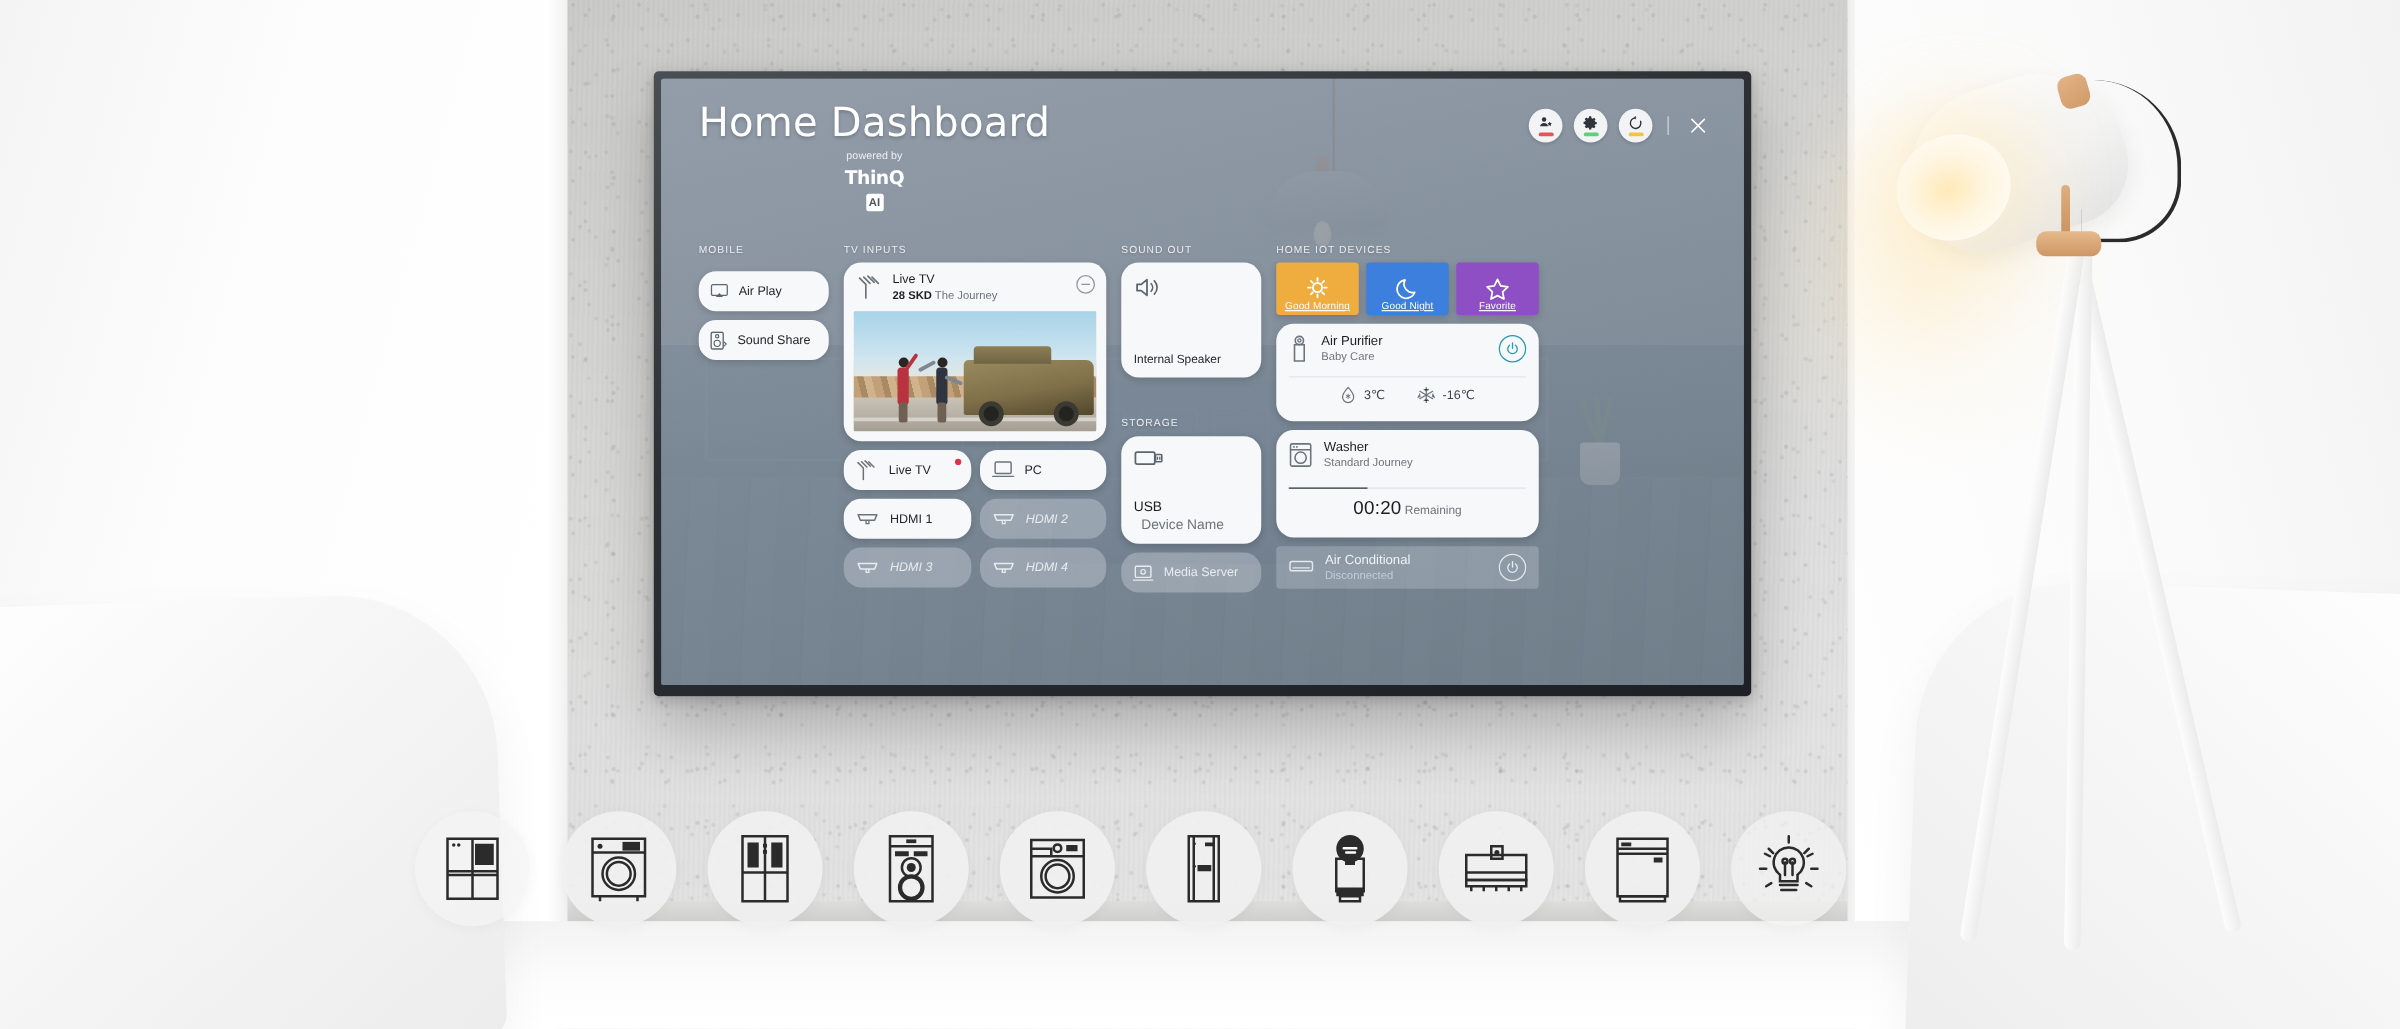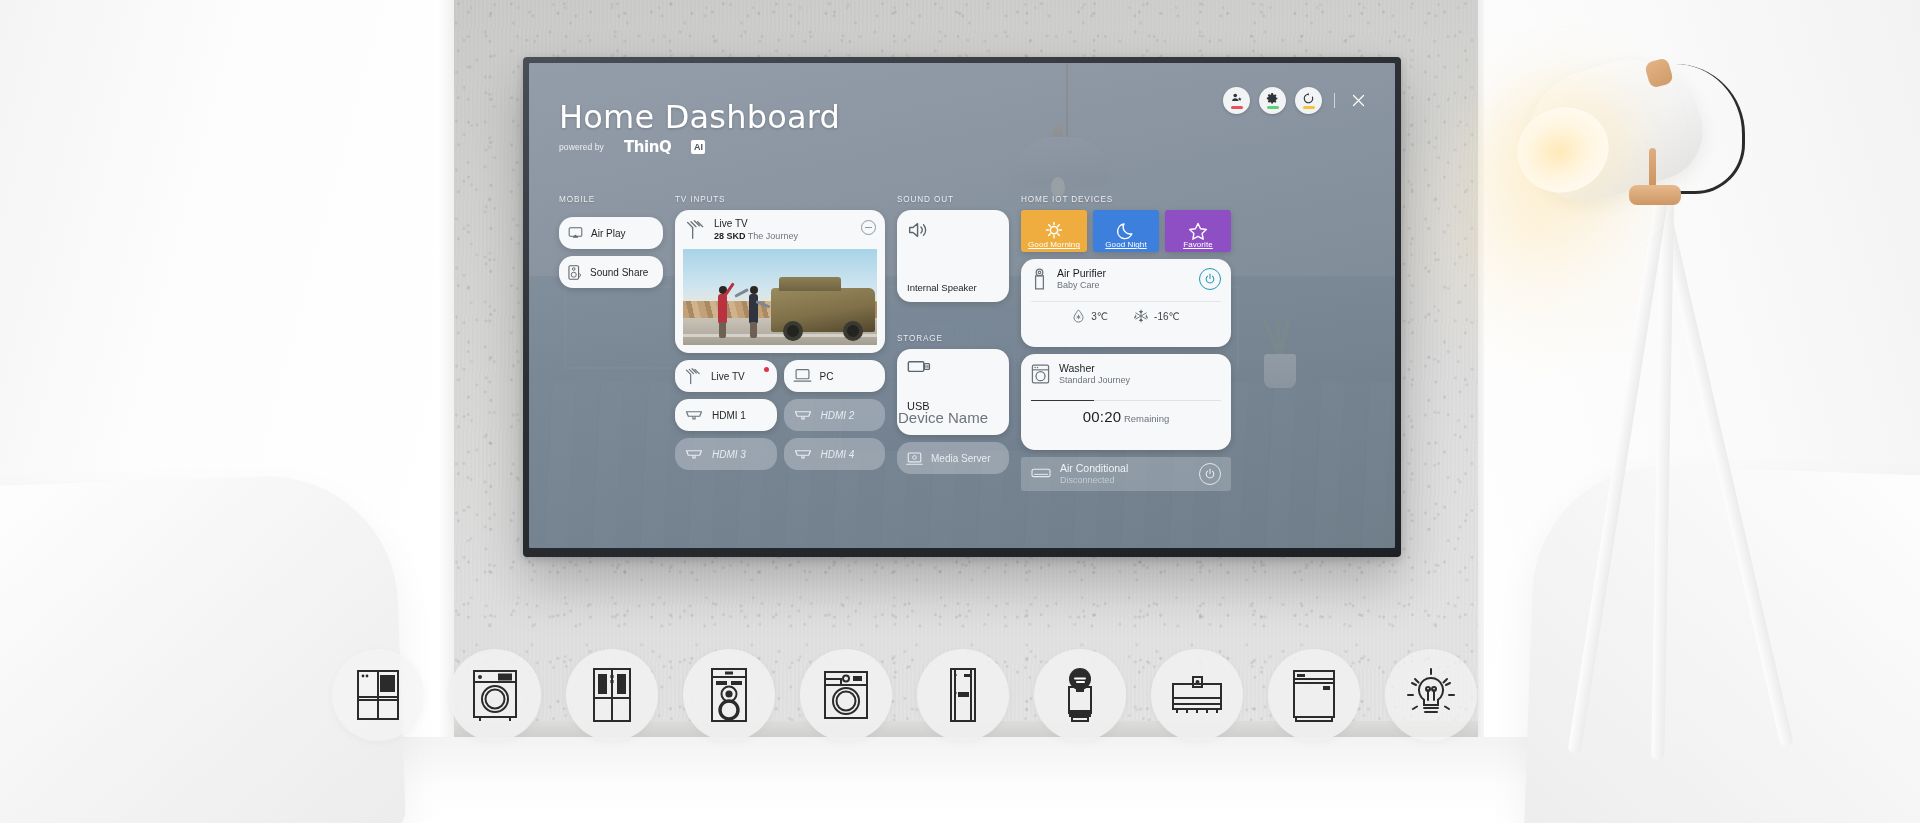--- a/index.html
+++ b/index.html
@@ -210,29 +210,29 @@
     position: absolute; left: 60.3%; top: 114px; width: 14px; height: 20px;
     background: radial-gradient(ellipse, #fff3d4, #e8dcc0);
     border-radius: 50% 50% 45% 45%;
   }
   .bg-dim {
     position: absolute; inset: 0;
     background: linear-gradient(168deg, rgba(146,156,168,.86) 0%, rgba(131,142,155,.84) 50%, rgba(120,131,143,.82) 100%);
   }
 
   
-  .header { position: absolute; left: 30px; top: 35px; }
+  .header { position: absolute; left: 30px; top: 16px; }
   .dash-title {
     font-size: 32px; color: #ffffff; font-weight: 400; letter-spacing: .2px;
     text-shadow: 0 1px 3px rgba(0,0,0,.22);
     font-family: "DejaVu Sans", sans-serif;
   }
   .thinq-row {
-    display: flex; align-items: center; justify-content: flex-start;
-    gap: 20px; margin-top: 2px;
+    display: flex; align-items: center; justify-content: flex-end;
+    gap: 4px; margin-top: 2px; flex-direction: column;
   }
   .powered { font-size: 8.5px; color: #eef1f4; letter-spacing: .1px; }
   .thinq-word {
     font-size: 15px; color: #ffffff; font-weight: 700; letter-spacing: -.4px;
     font-family: "DejaVu Sans", sans-serif;
   }
   .thinq-ai {
     display: inline-flex; align-items: center; justify-content: center;
     width: 14px; height: 14px; background: #ffffff; color: #4c5560;
     font-size: 9px; font-weight: 700; border-radius: 2px; line-height: 1;
@@ -382,35 +382,35 @@
   
   .sound-card {
     height: 92px; padding: 10px; position: relative;
   }
   .sound-name { position: absolute; left: 10px; bottom: 9px; font-size: 9.5px; color: #23272b; }
 
   .storage-card {
     height: 86px; padding: 10px; position: relative;
   }
   .st-title { position: absolute; left: 10px; bottom: 23px; font-size: 11px; color: #1c1f22; font-weight: 400; }
-  .st-sub { position: absolute; left: 1px; bottom: 9px; font-size: 15px; color: #6d747b; }
+  .st-sub { position: absolute; left: 16px; bottom: 9px; font-size: 11px; color: #6d747b; }
 
   
   .scene-row { display: grid; grid-template-columns: 1fr 1fr 1fr; gap: 6px; }
   .scene {
     height: 42px; border-radius: 3px; cursor: pointer; position: relative;
     display: flex; flex-direction: column; align-items: center; justify-content: center;
     box-shadow: 0 2px 6px rgba(0,0,0,.16);
   }
   .scene .slbl {
     position: absolute; bottom: 3px; left: 0; right: 0; text-align: center;
     font-size: 8px; color: #ffffff; letter-spacing: .1px; text-decoration: underline;
   }
 
-  .iot-card { margin-top: 7px; padding: 8px 10px 16px 10px; position: relative; }
+  .iot-card { margin-top: 7px; padding: 8px 10px 6px 10px; position: relative; }
   .iot-head { display: flex; align-items: center; gap: 9px; }
   .iot-title { font-size: 10.5px; color: #1c1f22; line-height: 1.25; }
   .iot-sub { font-size: 9px; color: #6d747b; line-height: 1.3; }
   .pwr-btn {
     position: absolute; right: 10px; top: 9px; width: 22px; height: 22px;
     border-radius: 50%; border: 1.6px solid #1f9bb5; cursor: pointer;
     display: flex; align-items: center; justify-content: center;
   }
   .iot-readings {
     display: flex; align-items: center; justify-content: center; gap: 26px;

